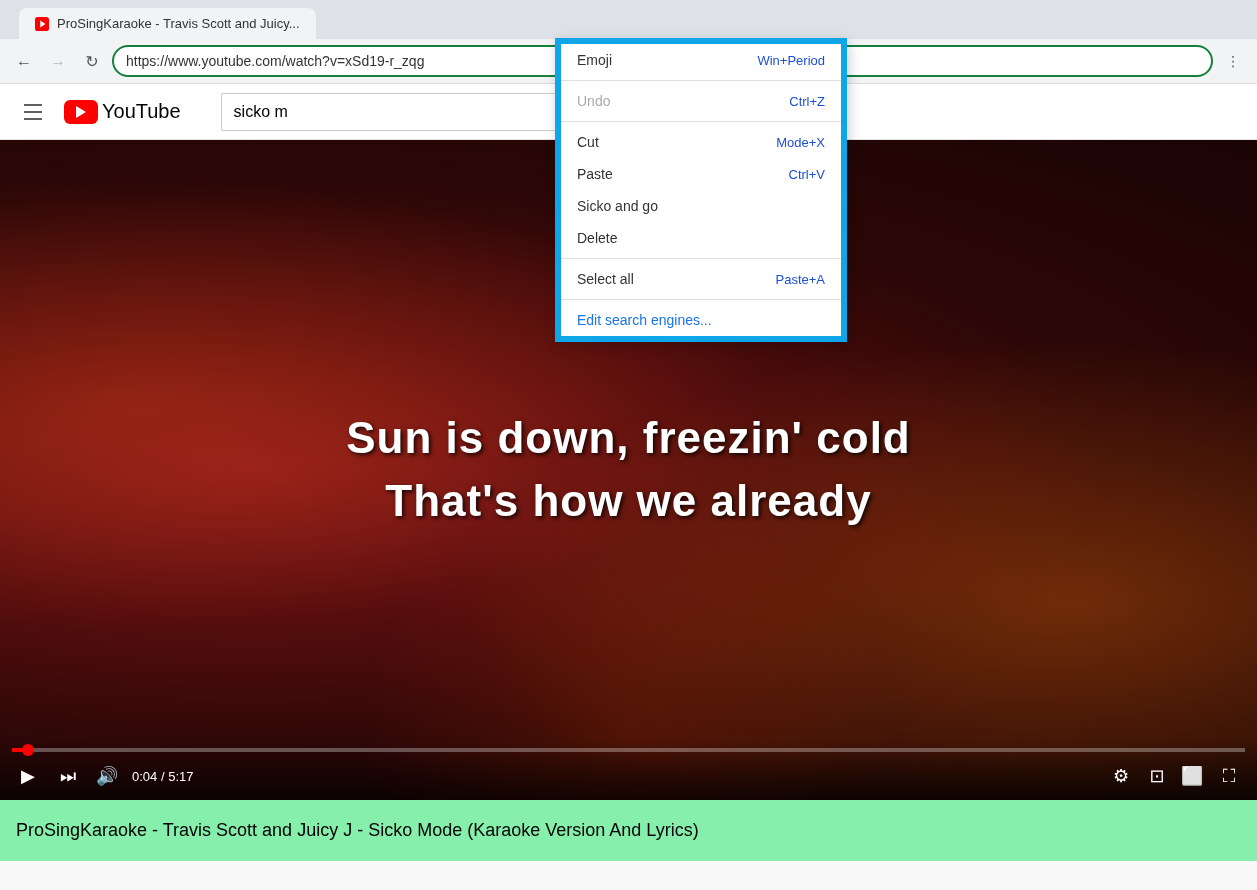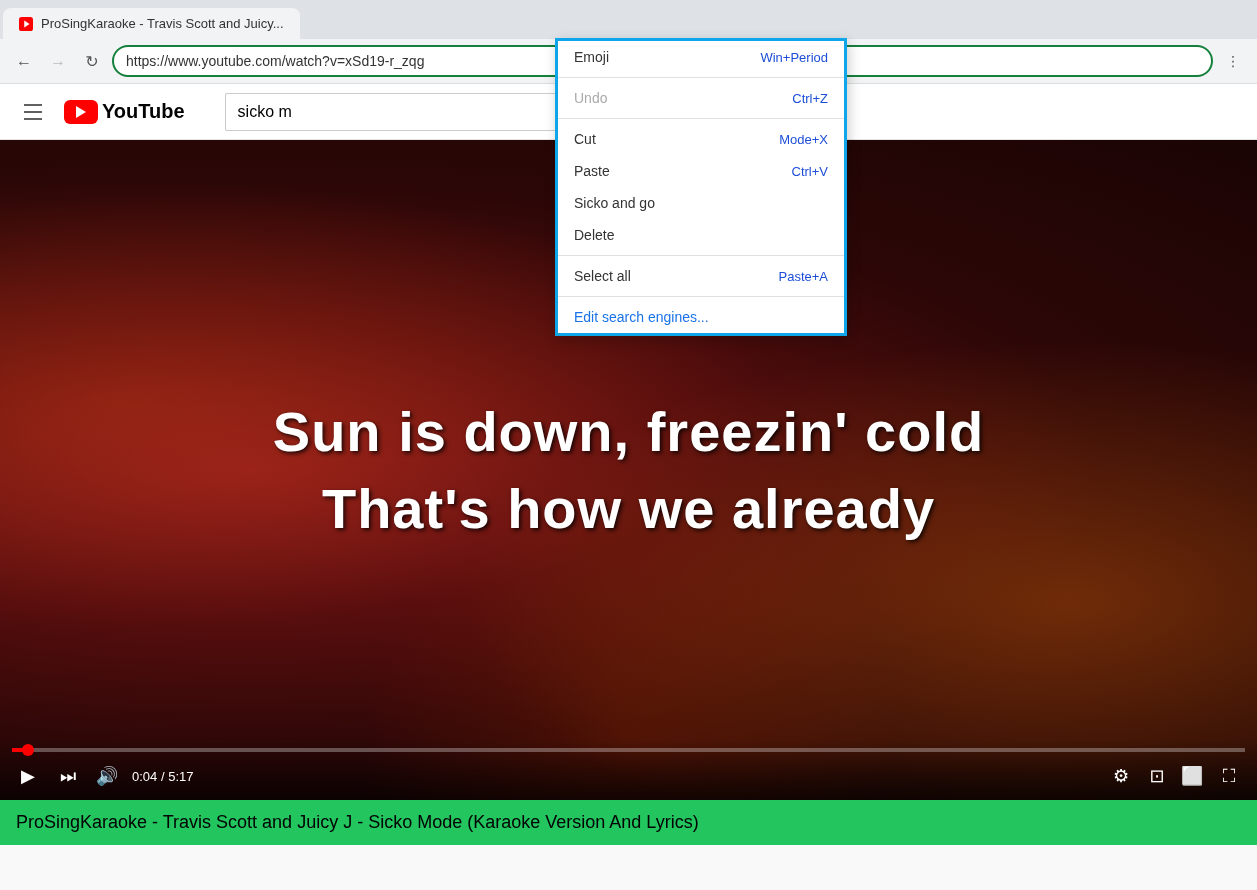--- a/index.html
+++ b/index.html
@@ -5,21 +5,21 @@
     * { margin: 0; padding: 0; box-sizing: border-box; }
     body { font-family: Arial, sans-serif; background: #f9f9f9; width: 1257px; height: 890px; overflow: hidden; }
 
     
     .browser-chrome {
       background: #f1f3f4;
       border-bottom: 1px solid #ddd;
     }
     .tab-bar {
       display: flex;
-      padding: 8px 8px 0 3px;
+      padding: 8px 8px 0 19px;
       background: #dee1e6;
     }
     .tab {
       background: #f1f3f4;
       border-radius: 8px 8px 0 0;
       padding: 8px 16px;
       font-size: 13px;
       color: #333;
       display: flex;
       align-items: center;
@@ -124,21 +124,21 @@
       justify-content: center;
     }
     .yt-logo-icon::after {
       content: '';
       border-left: 10px solid white;
       border-top: 6px solid transparent;
       border-bottom: 6px solid transparent;
     }
     .yt-logo-text {
       font-size: 20px;
-      font-weight: 700;
+      font-weight: 400;
       color: #030303;
       font-family: 'Arial', sans-serif;
     }
     .yt-search-area {
       display: flex;
       flex: 1;
       max-width: 600px;
       margin: 0 40px;
     }
     .yt-search-input {
@@ -185,21 +185,21 @@
     .video-bg::before {
       content: '';
       position: absolute;
       top: 0; left: 0; right: 0; bottom: 0;
       background: 
         radial-gradient(ellipse at 10% 40%, rgba(200, 60, 20, 0.4) 0%, transparent 40%),
         radial-gradient(ellipse at 85% 70%, rgba(180, 80, 10, 0.5) 0%, transparent 40%),
         radial-gradient(ellipse at 50% 90%, rgba(150, 40, 0, 0.3) 0%, transparent 30%);
     }
     .lyric-line1, .lyric-line2 {
-      font-size: 56px;
+      font-size: 44px;
       font-weight: 900;
       color: white;
       text-shadow: 2px 2px 4px rgba(0,0,0,0.8);
       font-family: Arial Black, sans-serif;
       text-align: left;
       position: relative;
       z-index: 2;
       letter-spacing: 1px;
       line-height: 1.2;
     }
@@ -260,37 +260,37 @@
     }
     .ctrl-spacer { flex: 1; }
     .ctrl-right {
       display: flex;
       align-items: center;
       gap: 4px;
     }
 
     
     .video-title-area {
-      padding: 12px 16px;
-      background: #22c55e;
+      padding: 20px 16px;
+      background: #86efac;
     }
     .video-title {
       font-size: 18px;
       font-weight: 400;
       color: #030303;
     }
 
     
     .context-menu {
       position: fixed;
       top: 38px;
       left: 555px;
       width: 292px;
       background: white;
-      border: 3px solid #0ea5e9;
+      border: 6px solid #0ea5e9;
       box-shadow: 2px 4px 12px rgba(0,0,0,0.2);
       z-index: 9999;
       font-size: 14px;
     }
     .ctx-item {
       display: flex;
       justify-content: space-between;
       align-items: center;
       padding: 8px 16px;
       cursor: pointer;

